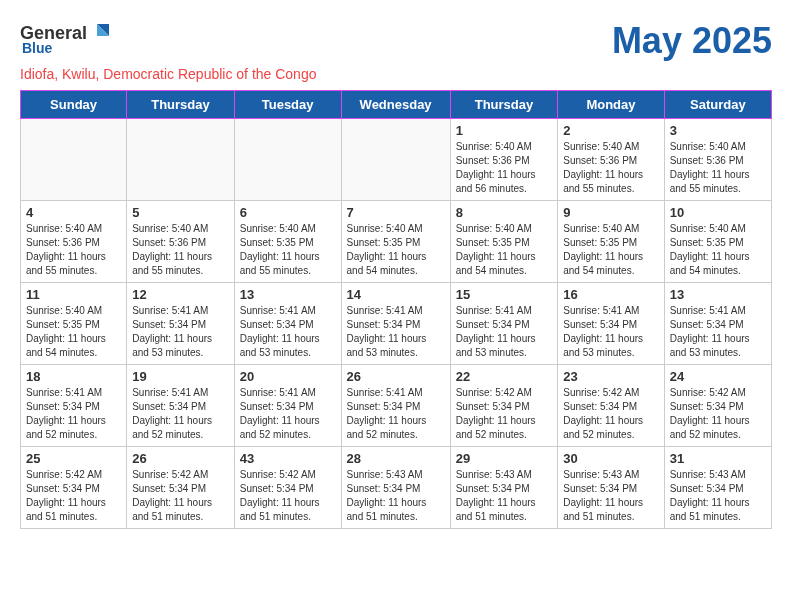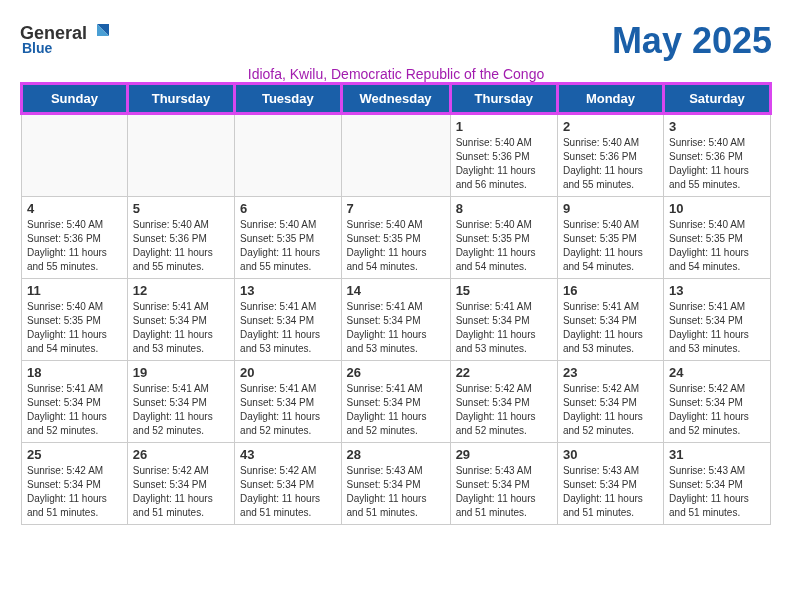--- a/index.html
+++ b/index.html
@@ -39,36 +39,37 @@
       width: 24px;
       height: 24px;
       margin-left: 2px;
     }
     .month-title {
       font-size: 36px;
       font-weight: bold;
       color: #1a5fa8;
     }
     .subtitle {
-      text-align: center;
+      text-align: left;
       font-size: 14px;
-      color: #a21caf;
+      color: #ef4444;
+      margin-bottom: 8px;
     }
     table {
       width: 100%;
       border-collapse: collapse;
     }
     .day-header {
       background-color: #1a5fa8;
       color: white;
       text-align: center;
       padding: 6px 4px;
       font-size: 13px;
       font-weight: bold;
-      border: 3px solid #d946ef;
+      border: 1px solid #d946ef;
     }
     .cal-cell {
       border: 1px solid #ccc;
       vertical-align: top;
       padding: 4px 5px;
       width: 113px;
       min-height: 80px;
       background: #fff;
       font-size: 10.5px;
       color: #333;

